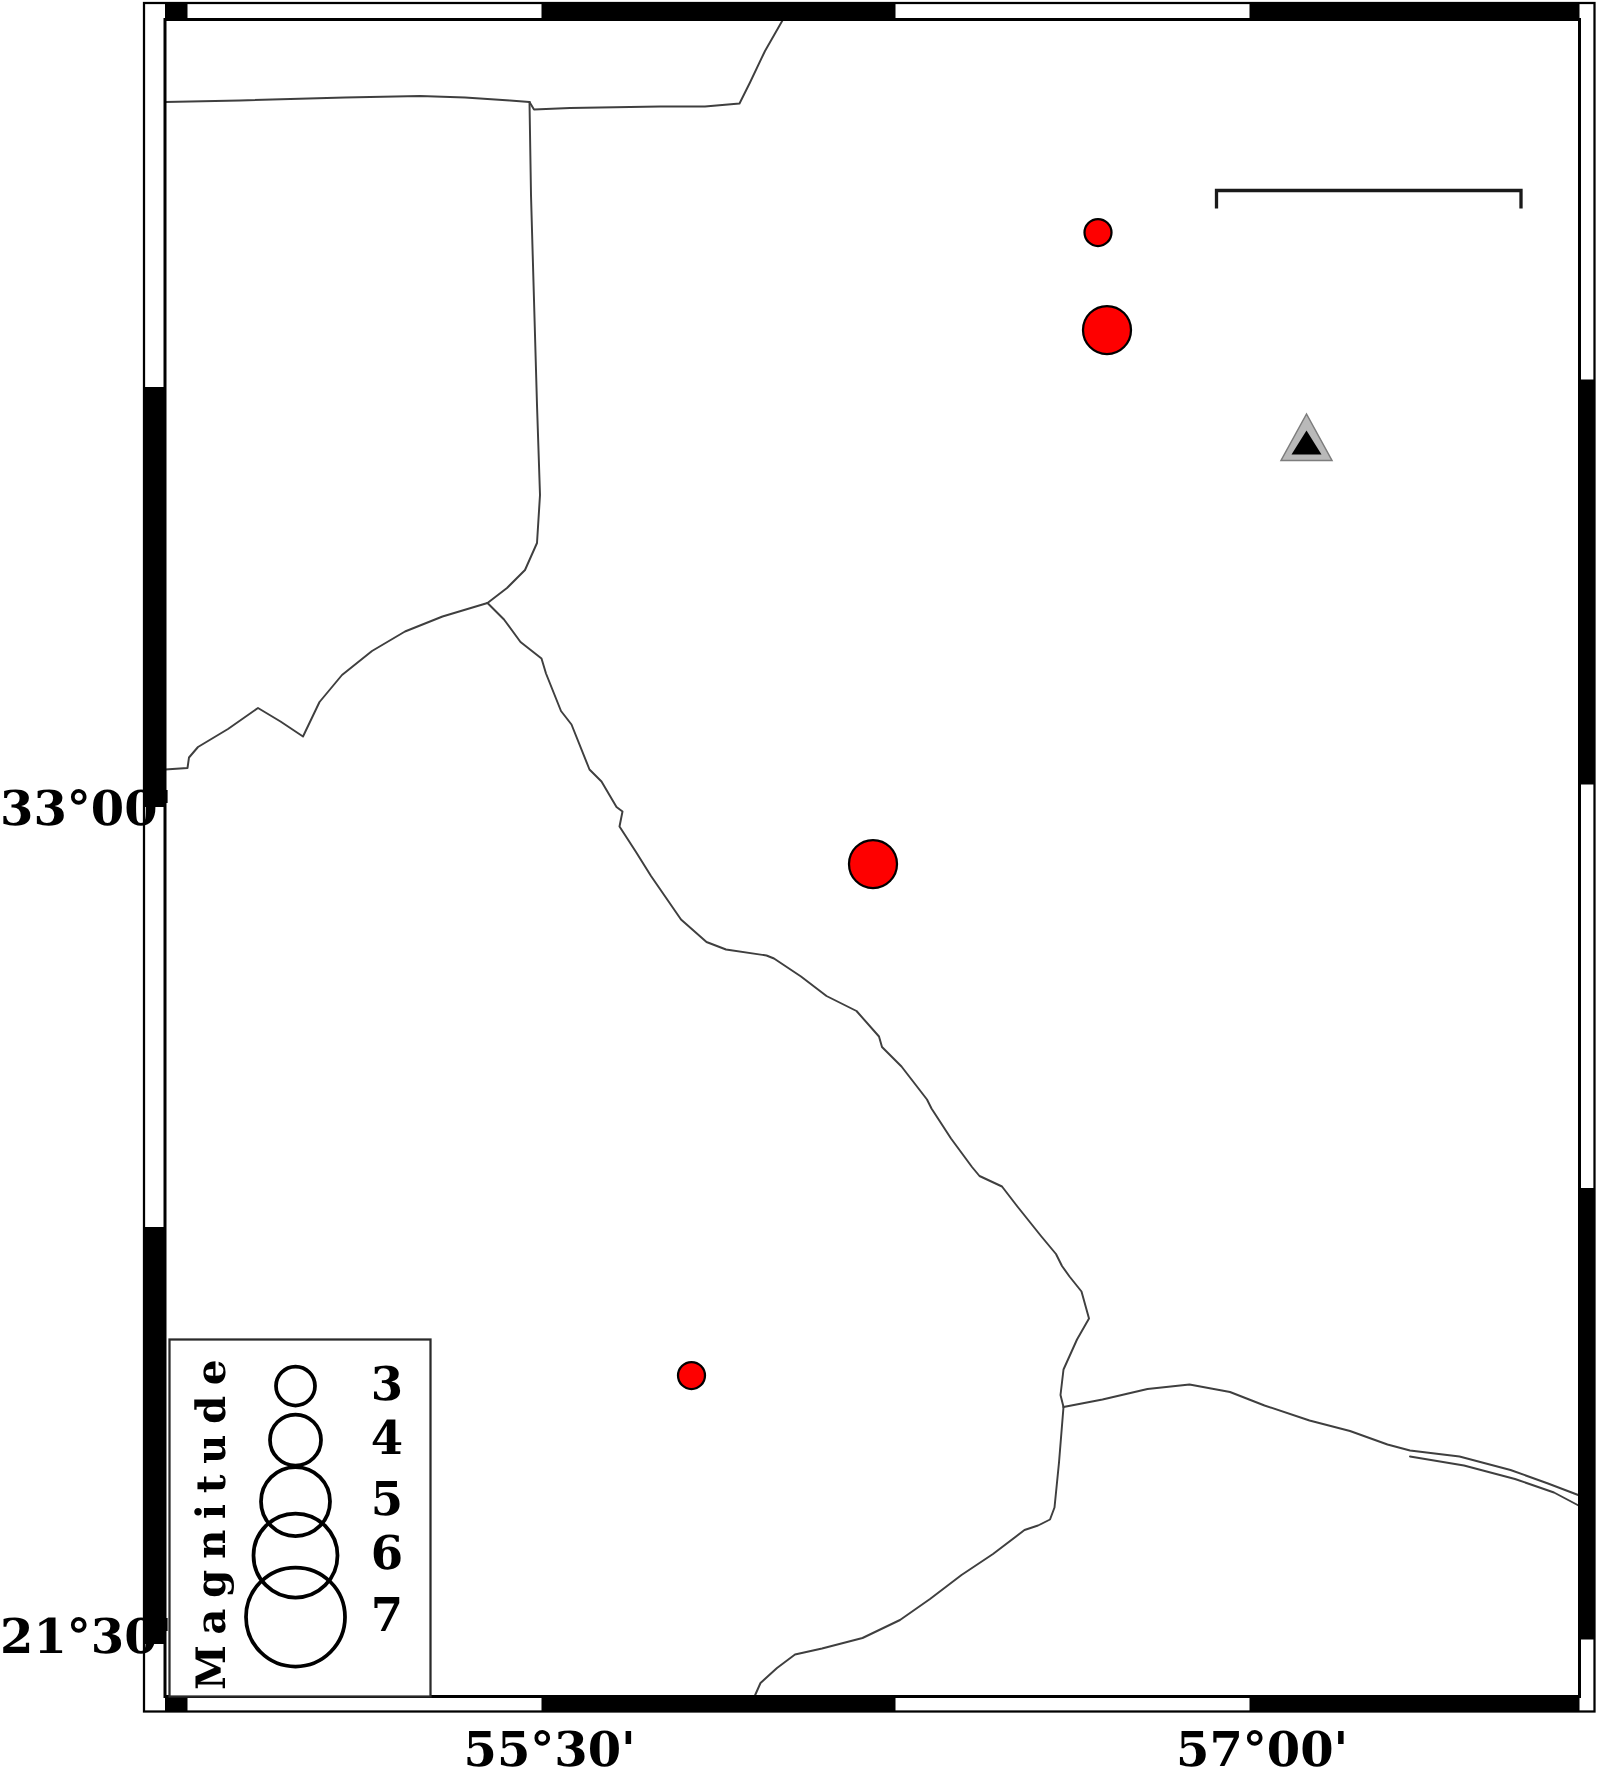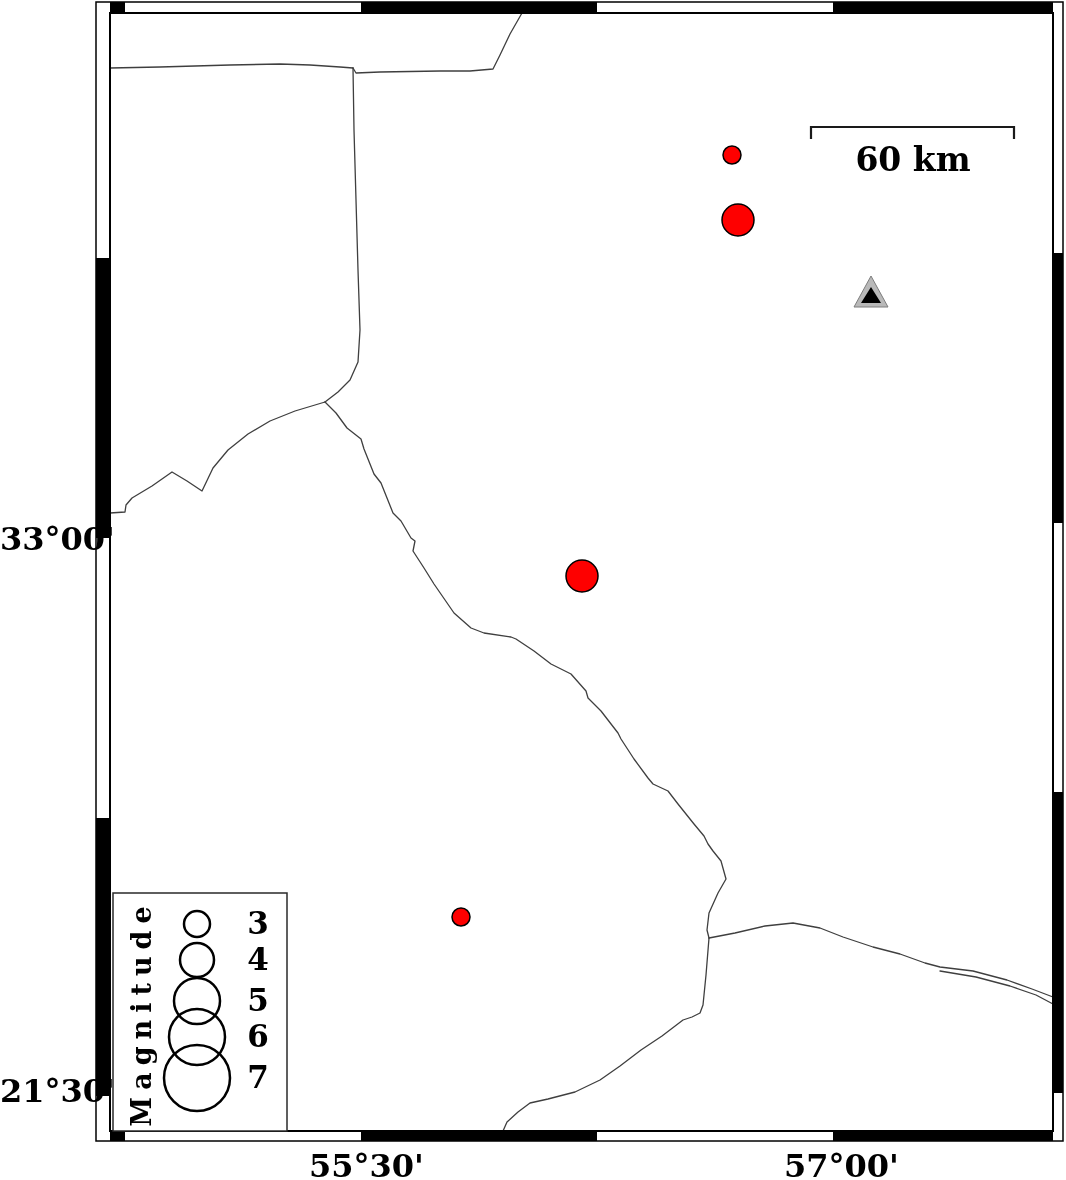--- a/index.html
+++ b/index.html
@@ -58,21 +58,20 @@
       <circle cx="197" cy="1037" r="28" fill="none" stroke="#000" stroke-width="2.5"></circle>
       <circle cx="197" cy="1078" r="33" fill="none" stroke="#000" stroke-width="2.5"></circle>
     </svg>
 
   <div class="maplabel latlabel" style="left:0px;top:520px;">33°00'</div>
   <div class="maplabel latlabel" style="left:0px;top:1072px;">21°30'</div>
 
   <div class="maplabel lonlabel" style="left:309px;top:1147px;">55°30'</div>
   <div class="maplabel lonlabel" style="left:784px;top:1147px;">57°00'</div>
 
-  <div class="maplabel scalelabel" style="left:833px;top:140px;">60 km</div>
 
   <div class="maplabel" id="legend-title" style="left:-8px;top:997px;">Magnitude</div>
 
   <div class="maplabel legnum" style="left:236px;top:905px;">3</div>
   <div class="maplabel legnum" style="left:236px;top:941px;">4</div>
   <div class="maplabel legnum" style="left:236px;top:982px;">5</div>
   <div class="maplabel legnum" style="left:236px;top:1018px;">6</div>
   <div class="maplabel legnum" style="left:236px;top:1059px;">7</div>
 </div>
 

